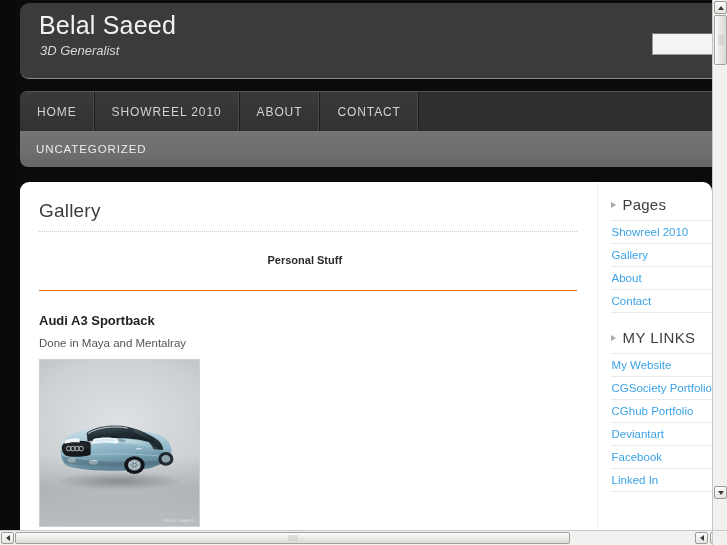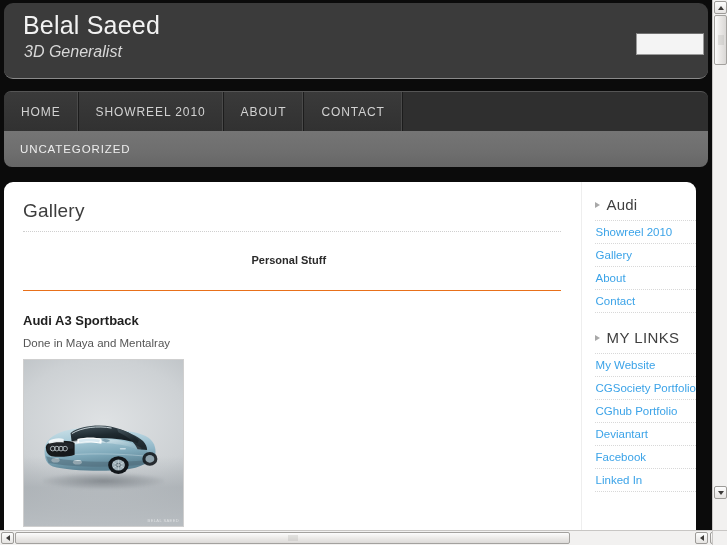--- a/index.html
+++ b/index.html
@@ -15,21 +15,21 @@
     position: relative;
     width: 727px;
     height: 545px;
     background: #0a0a0a;
     overflow: hidden;
   }
 
   
   #page {
     position: absolute;
-    left: 0; top: 0;
+    left: 16px; top: 0;
     width: 712px;
     height: 530px;
     background: #0b0b0b;
     overflow: hidden;
   }
 
   
   .header {
     position: relative;
     margin: 3px 4px 0 4px;
@@ -43,21 +43,21 @@
     left: 19px; top: 8px;
     font-size: 25px;
     color: #f2f2f2;
     letter-spacing: 0.2px;
     font-weight: normal;
     margin: 0;
   }
   .site-tagline {
     position: absolute;
     left: 20px; top: 40px;
-    font-size: 16px;
+    font-size: 13px;
     font-style: italic;
     color: #d8d8d8;
     margin: 0;
   }
   .search-form {
     position: absolute;
     right: 4px; top: 30px;
   }
   .search-input {
     width: 68px;
@@ -466,21 +466,21 @@
           </svg>
           <span class="watermark">BELAL SAEED</span>
         </div>
       </div>
 
       <div class="sidebar">
 
         <div class="widget">
           <h3 class="widget-title">
             <span class="bullet"></span>
-            <span>Audi</span>
+            <span>Pages</span>
           </h3>
           <ul class="widget-list">
             <li>
                 <a>Showreel 2010</a>
               </li>
             <li>
                 <a>Gallery</a>
               </li>
             <li>
                 <a>About</a>

